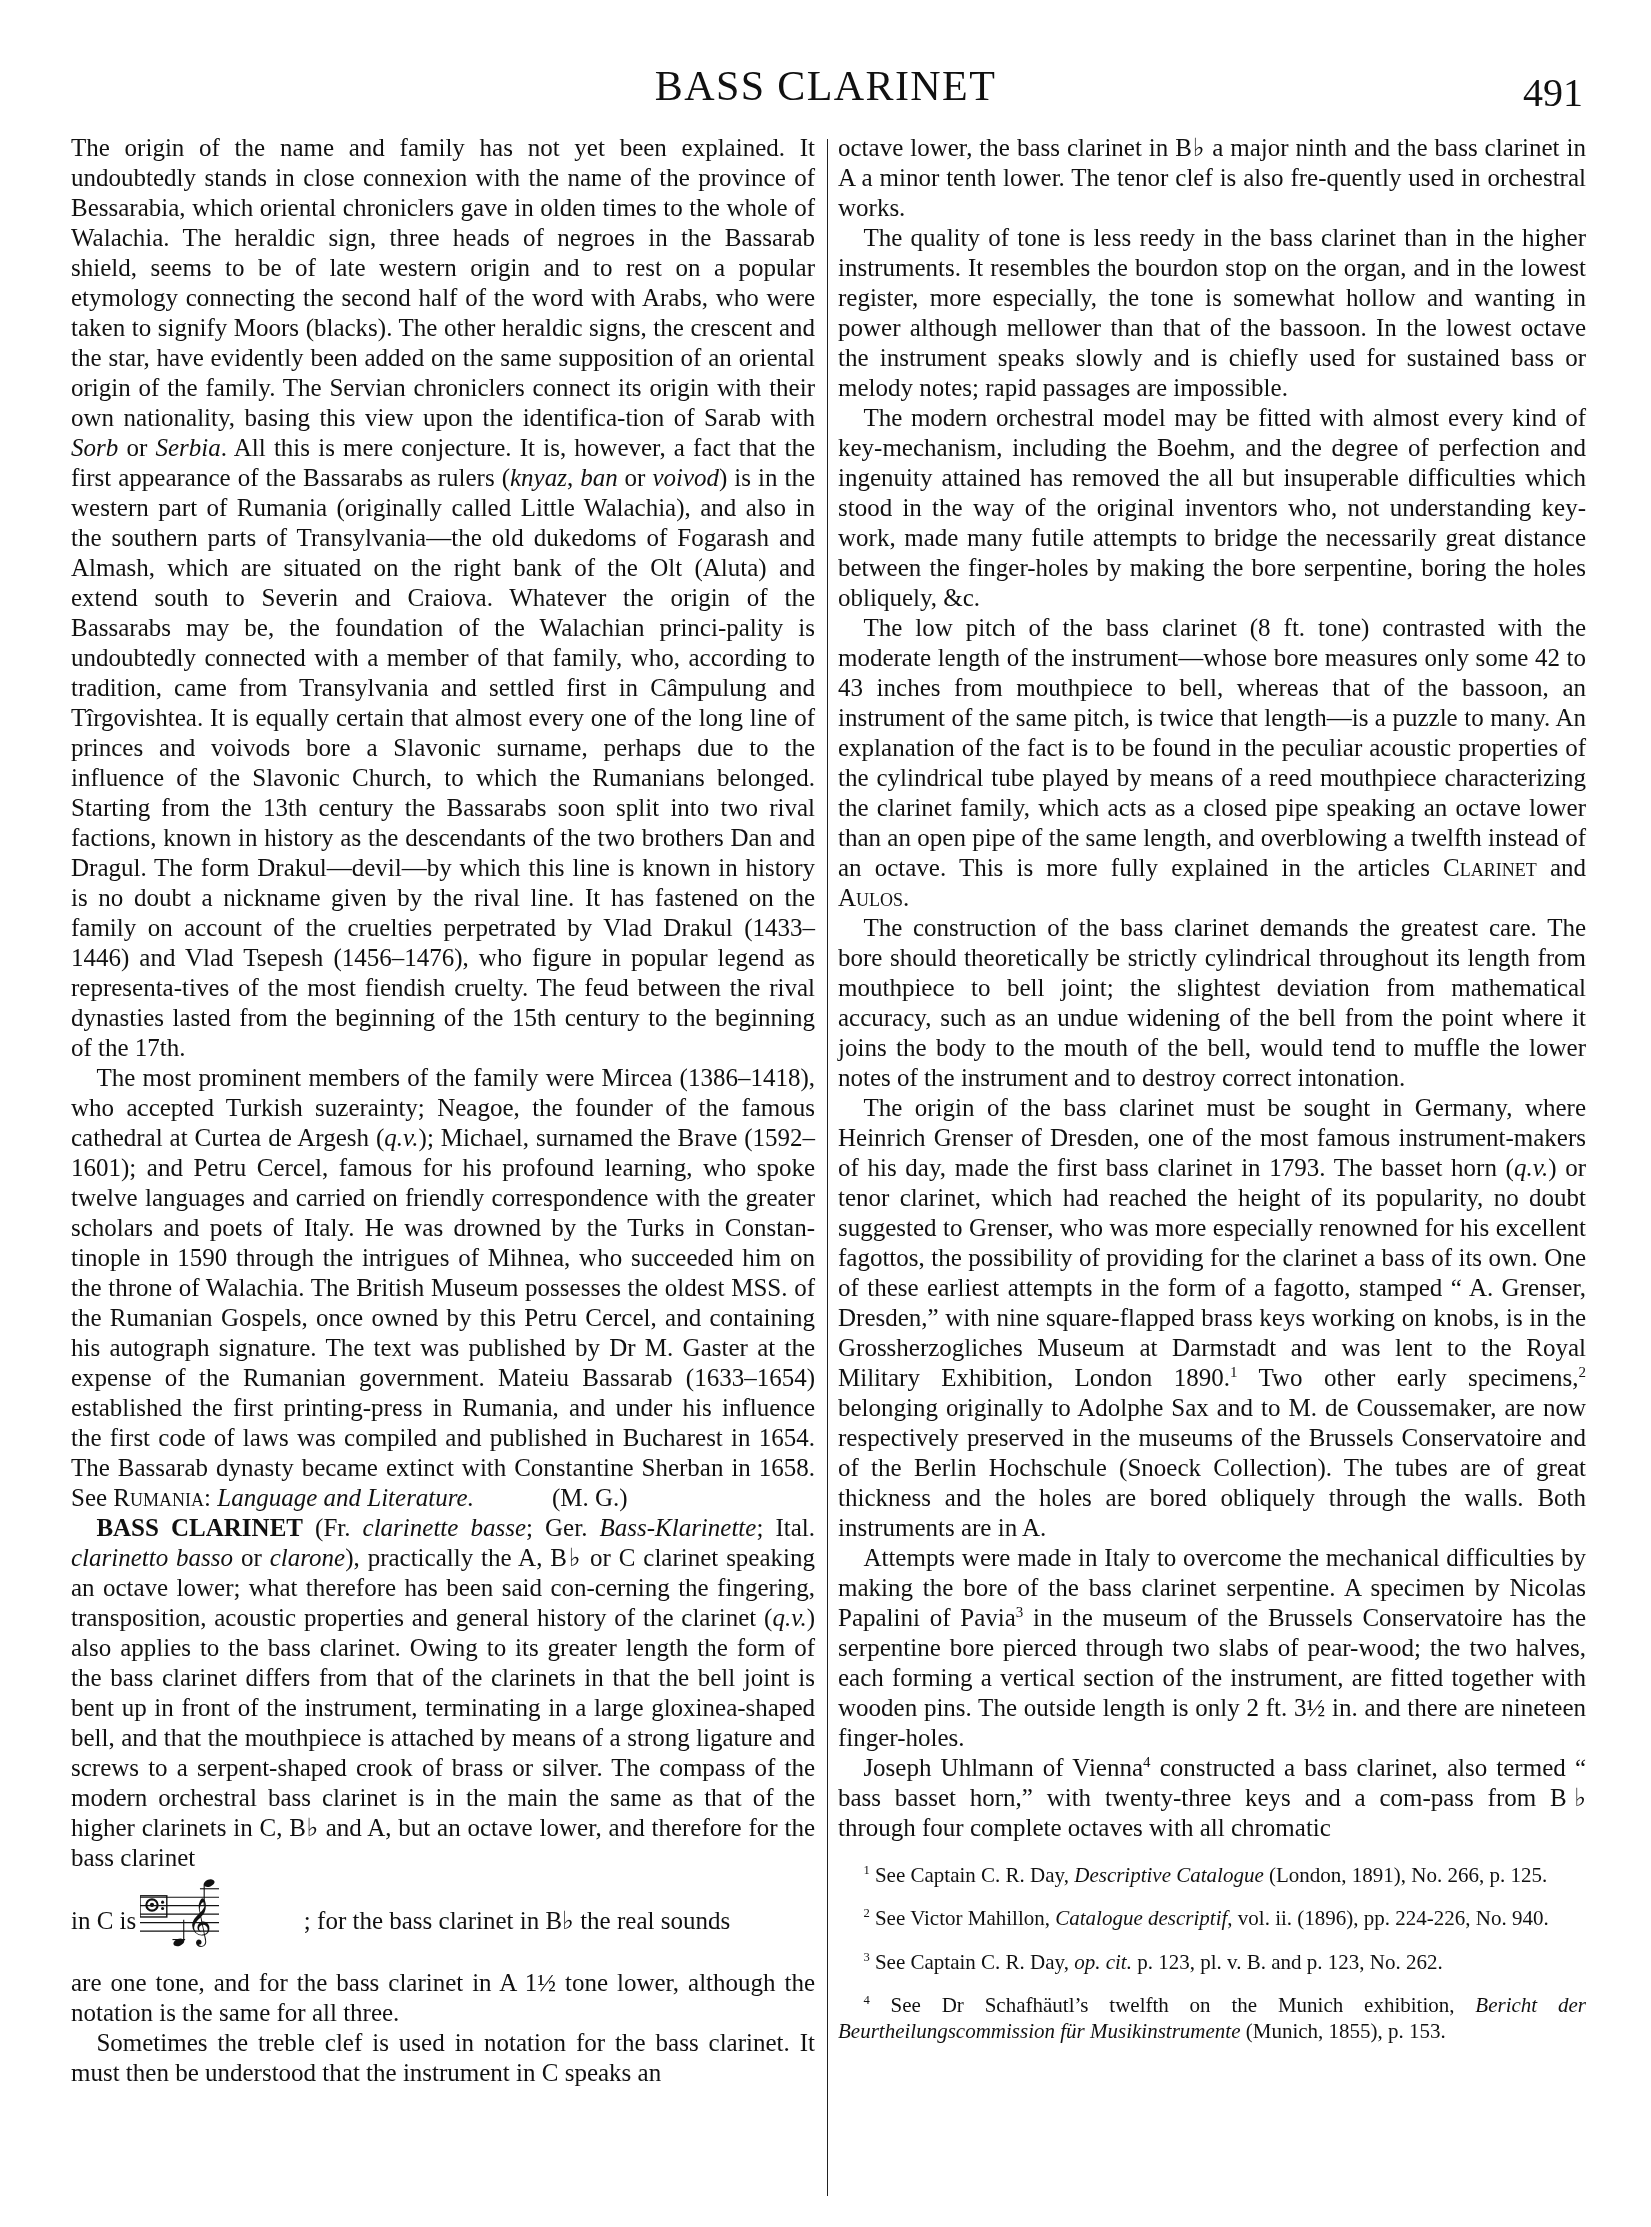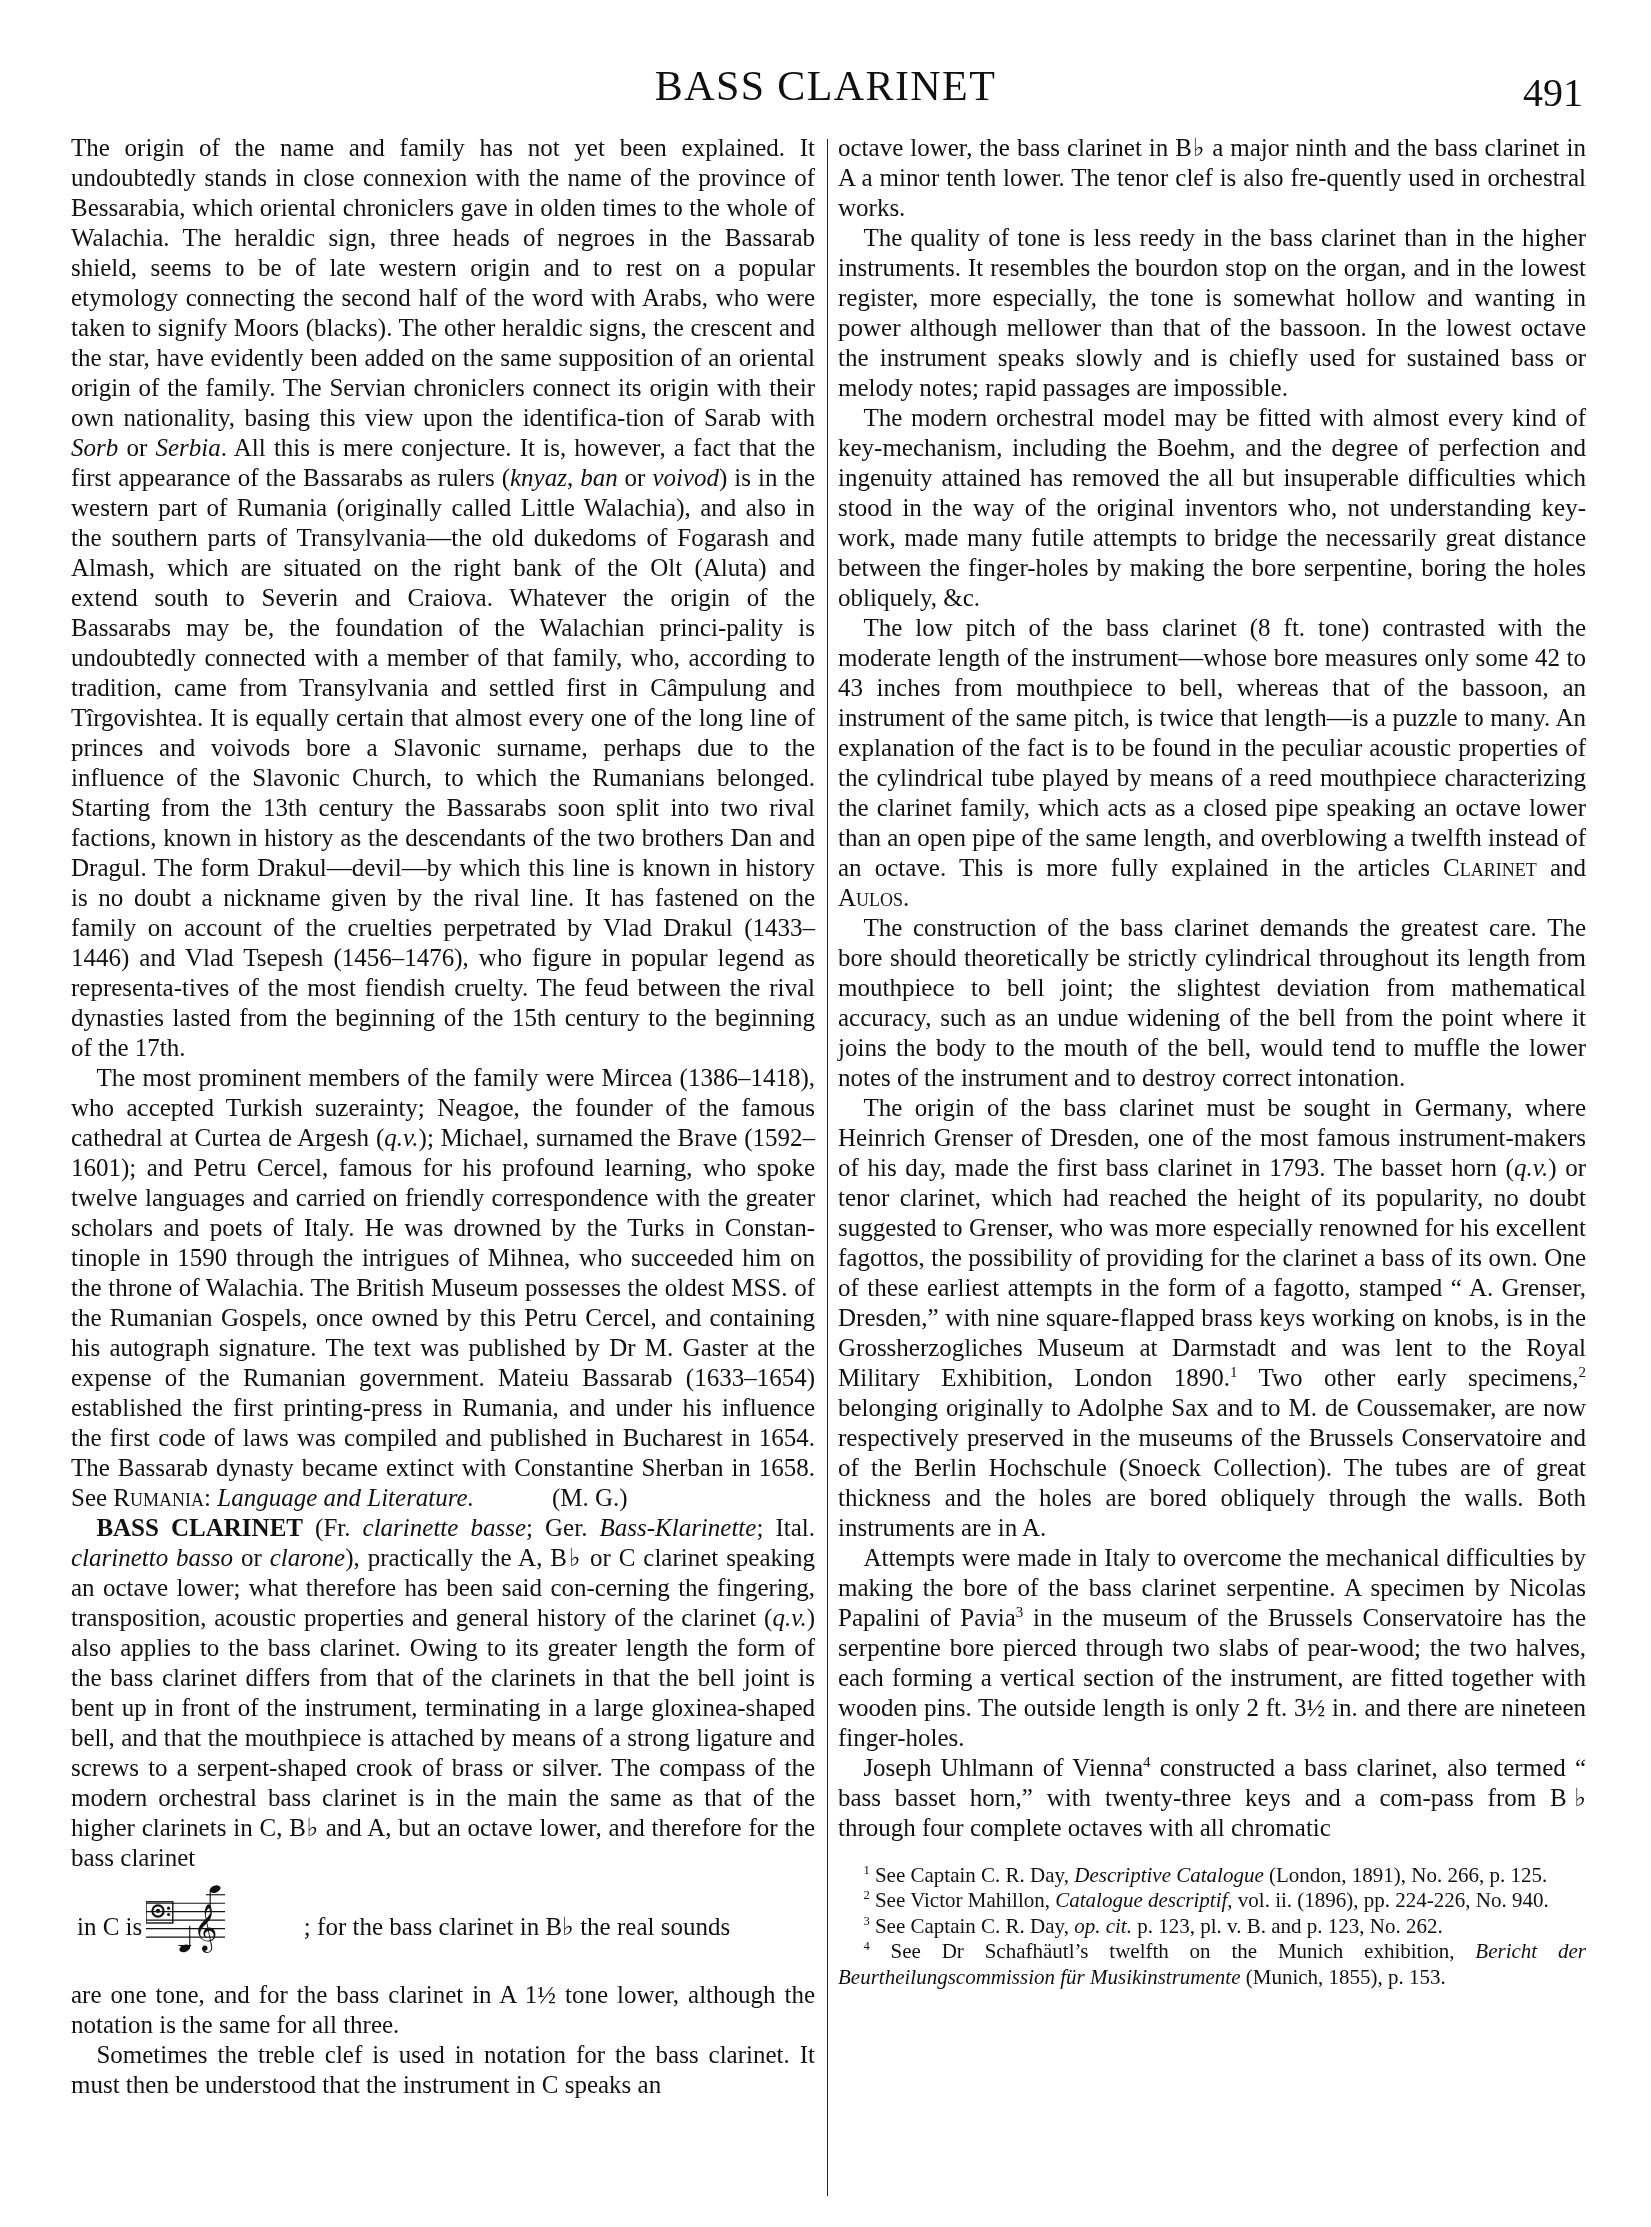--- a/index.html
+++ b/index.html
@@ -18,26 +18,26 @@
   }
   #col-left { left: 71px; width: 744px; }
   #col-right { left: 838px; width: 748px; }
   #col-divider { position: absolute; left: 827px; top: 139px; width: 1.4px; height: 2057px; background: #222; }
   p { margin: 0; text-indent: 0; }
   p.indent { text-indent: 25.4px; }
   .sc { font-variant: small-caps; }
   .b { font-weight: bold; }
   .i { font-style: italic; }
   sup { font-size: 60%; line-height: 0; vertical-align: super; }
-  .music-line { position: relative; height: 95px; margin: 6px; }
+  .music-line { position: relative; height: 95px; margin: 0; }
   .music-line .lead { position: absolute; left: 0; top: 33px; }
   .music-line .trail { position: absolute; left: 148px; right: 0; top: 33px; text-align: center; white-space: nowrap; }
   .music-svg { position: absolute; left: 69px; top: 0px; width: 79px; height: 95px; }
   .footnotes { margin-top: 20px; font-size: 21px; line-height: 25.4px; }
-  .footnotes p { text-indent: 25.4px; text-align: justify; }
+  .footnotes p { text-indent: 25.4px; text-align: justify; margin-top: 18px; }
 </style>
 </head>
 <body>
 
 <div id="running-head">BASS CLARINET</div>
 <div id="page-number">491</div>
 
 <div id="col-divider"></div>
 
 <div class="col" id="col-left">

